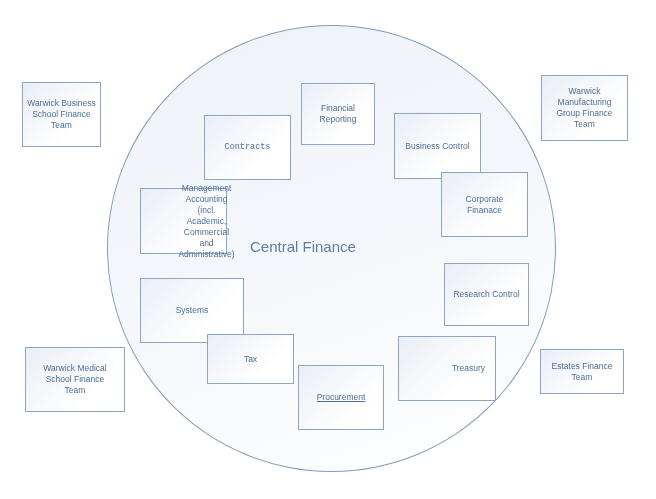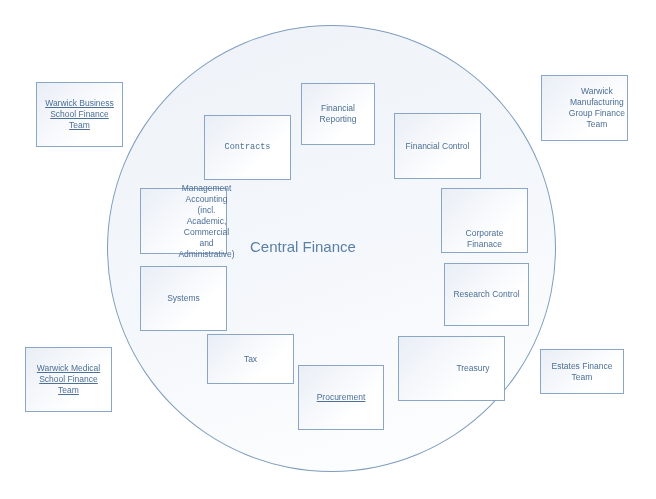--- a/index.html
+++ b/index.html
@@ -33,61 +33,61 @@
 <div class="center-label">Central Finance</div>
 
 <div class="box" style="left:301px;top:83px;width:74px;height:62px;">
     <span>Financial
 Reporting</span>
   </div>
 <div class="box" style="left:204px;top:115px;width:87px;height:65px;font-family:Liberation Mono, monospace;">
     <span>Contracts</span>
   </div>
 <div class="box" style="left:394px;top:113px;width:87px;height:66px;">
-    <span>Financial Control</span>
+    <span>Business Control</span>
   </div>
 <div class="box" style="left:140px;top:188px;width:87px;height:66px;padding-left:48px;">
     <span>Management
 Accounting
 (incl. Academic,
 Commercial and
 Administrative)</span>
   </div>
-<div class="box" style="left:441px;top:188px;width:87px;height:65px;align-items:flex-end;">
+<div class="box" style="left:441px;top:172px;width:87px;height:65px;">
     <span>Corporate
 Finanace</span>
   </div>
-<div class="box" style="left:140px;top:266px;width:87px;height:65px;">
+<div class="box" style="left:140px;top:278px;width:104px;height:65px;">
     <span>Systems</span>
   </div>
 <div class="box" style="left:444px;top:263px;width:85px;height:63px;">
     <span>Research Control</span>
   </div>
 <div class="box" style="left:207px;top:334px;width:87px;height:50px;">
     <span>Tax</span>
   </div>
-<div class="box" style="left:398px;top:336px;width:107px;height:65px;padding-left:45px;">
+<div class="box" style="left:398px;top:336px;width:98px;height:65px;padding-left:45px;">
     <span>Treasury</span>
   </div>
 <div class="box" style="left:298px;top:365px;width:86px;height:65px;text-decoration:underline;">
     <span>Procurement</span>
   </div>
 
-<div class="box" style="left:36px;top:82px;width:87px;height:65px;text-decoration:underline;">
+<div class="box" style="left:22px;top:82px;width:79px;height:65px;">
     <span>Warwick Business
 School Finance
 Team</span>
   </div>
-<div class="box" style="left:541px;top:75px;width:87px;height:66px;justify-content:flex-end;">
+<div class="box" style="left:541px;top:75px;width:87px;height:66px;">
     <span>Warwick
 Manufacturing
 Group Finance
 Team</span>
   </div>
-<div class="box" style="left:25px;top:347px;width:87px;height:65px;text-decoration:underline;">
+<div class="box" style="left:25px;top:347px;width:100px;height:65px;">
     <span>Warwick Medical
 School Finance
 Team</span>
   </div>
 <div class="box" style="left:540px;top:349px;width:84px;height:45px;">
     <span>Estates Finance
 Team</span>
   </div>
 
 </body></html>

